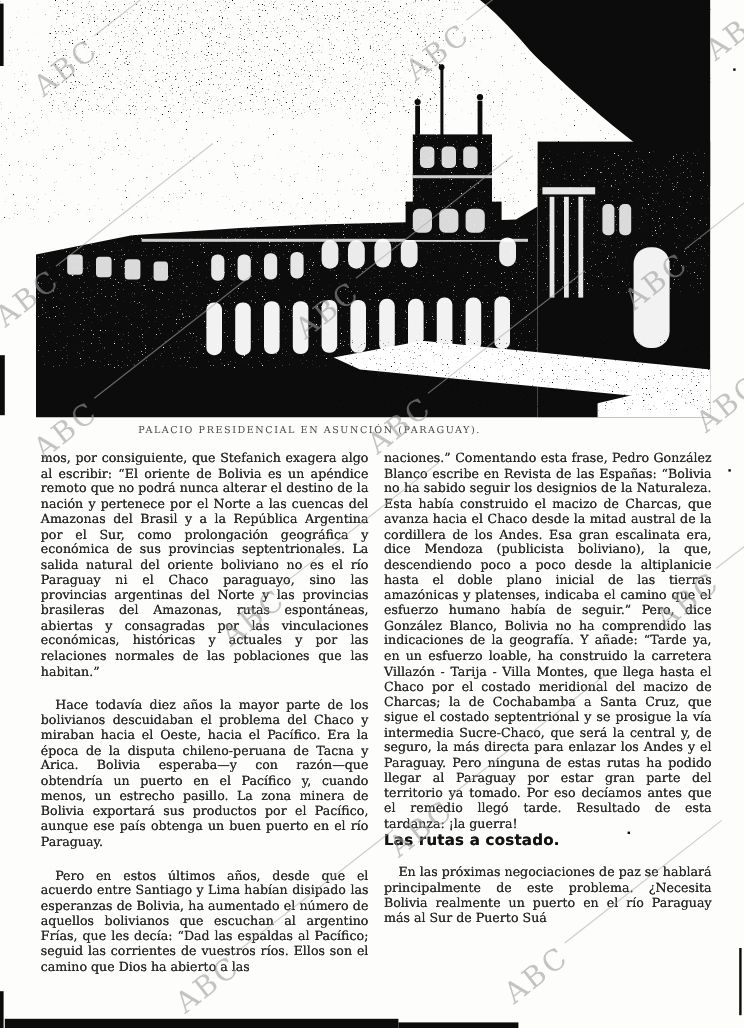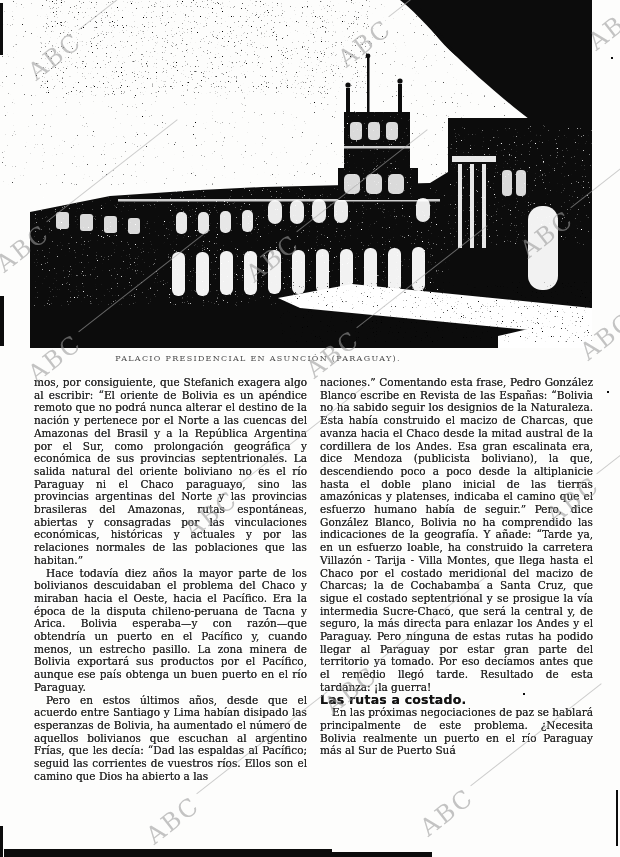--- a/index.html
+++ b/index.html
@@ -15,21 +15,21 @@
     font-size:8px;letter-spacing:1.3px;color:#4a4a4a;text-transform:uppercase;
     filter:blur(.3px);
   }
   
   .columns{
     position:absolute;left:34px;top:376px;width:559px;display:flex;gap:13px;
   }
   .col{width:273px;color:#282828;font-size:10.5px;line-height:12.7px;
     text-align:justify;text-shadow:0 0 .45px #3a3a3a;filter:blur(.12px);}
   .col p{margin:0;}
-  .col p.indent{text-indent:12px;}
+  .col p.indent{text-indent:12px;margin-top:15px;}
   .heading{
     font-family:"DejaVu Sans",sans-serif;font-weight:bold;font-size:12.5px;
     color:#141414;margin:11px 0 6px 0;text-align:left;text-indent:0;
     letter-spacing:.2px;
   }
   
   .wm{
     position:absolute;display:flex;align-items:center;opacity:.58;
     transform:rotate(-38deg);transform-origin:0 100%;pointer-events:none;z-index:9;
     white-space:nowrap;

